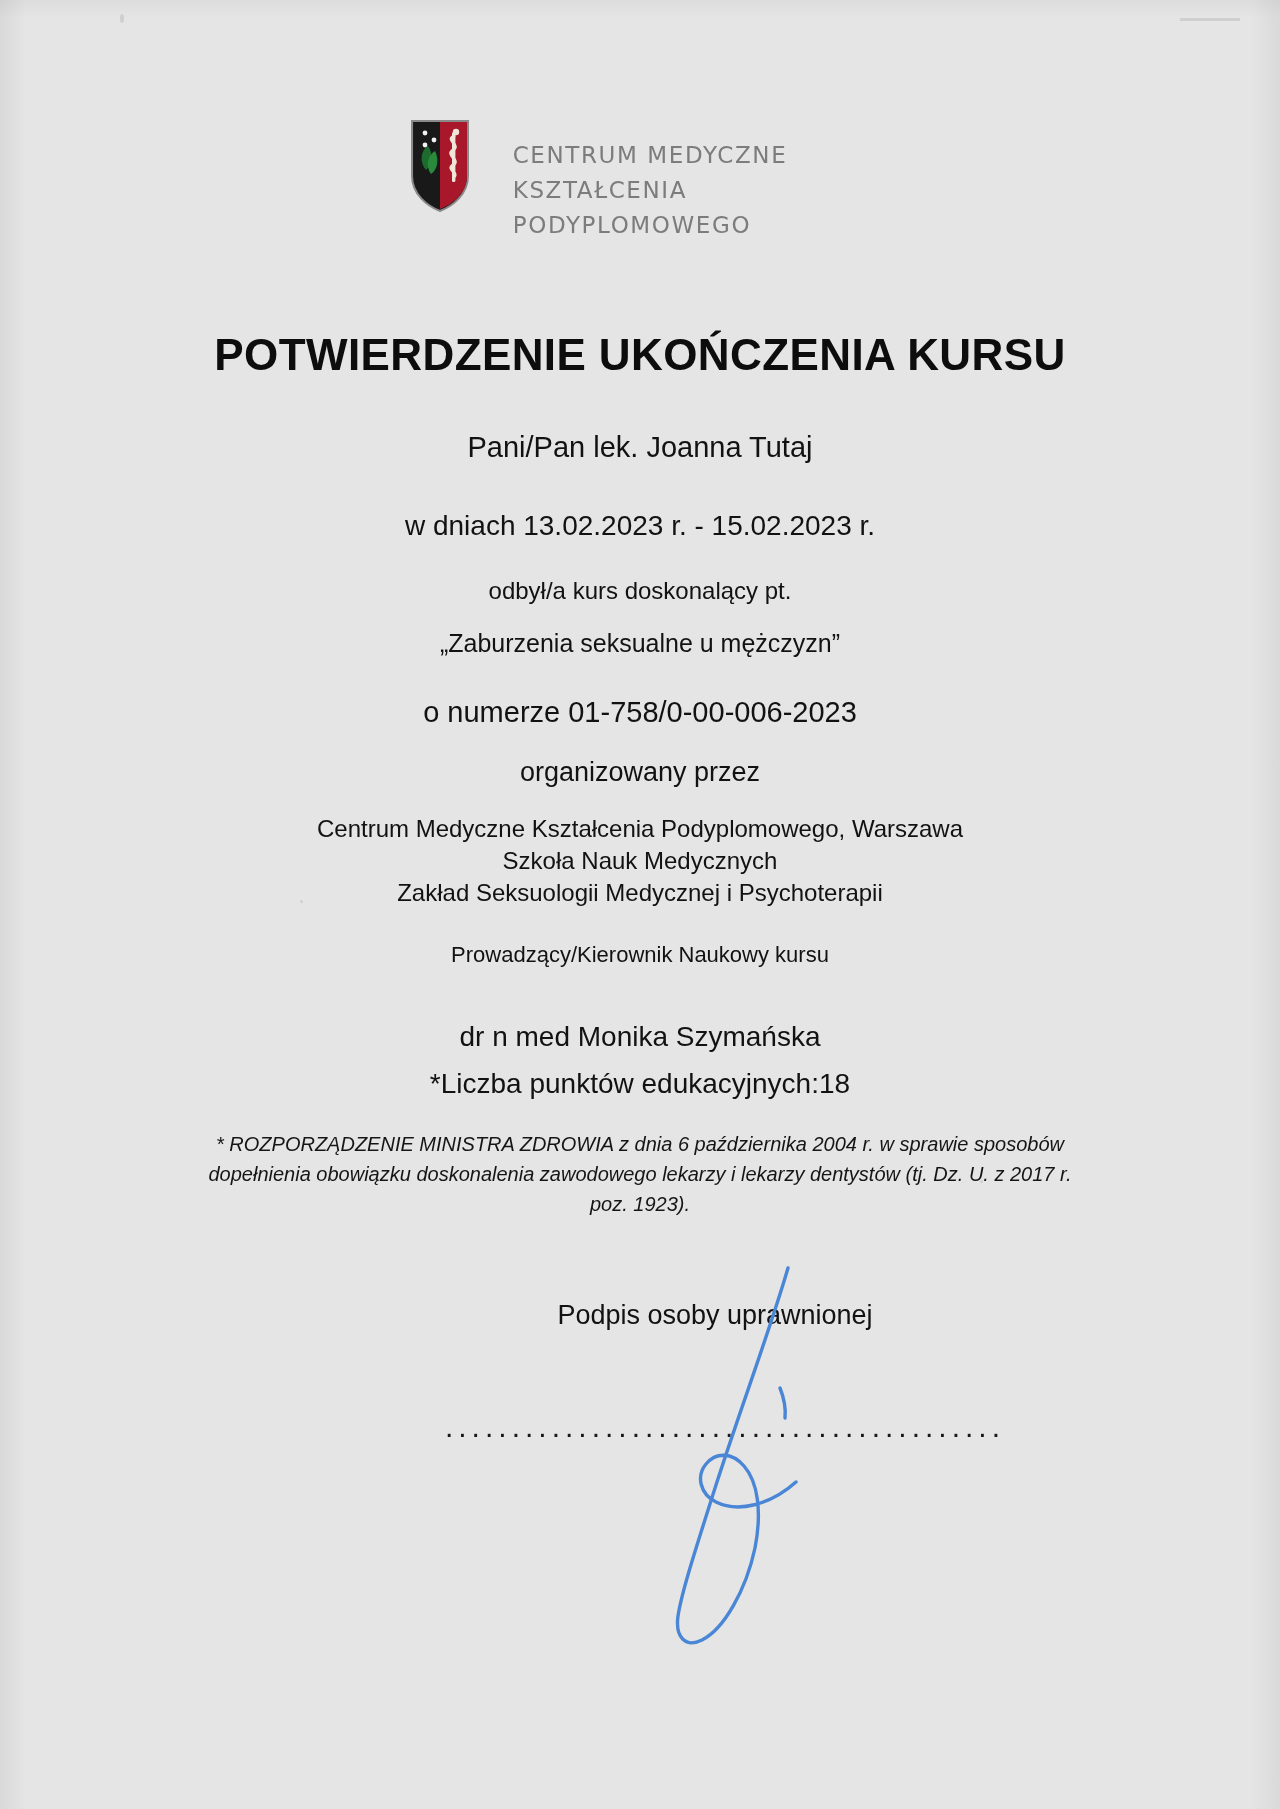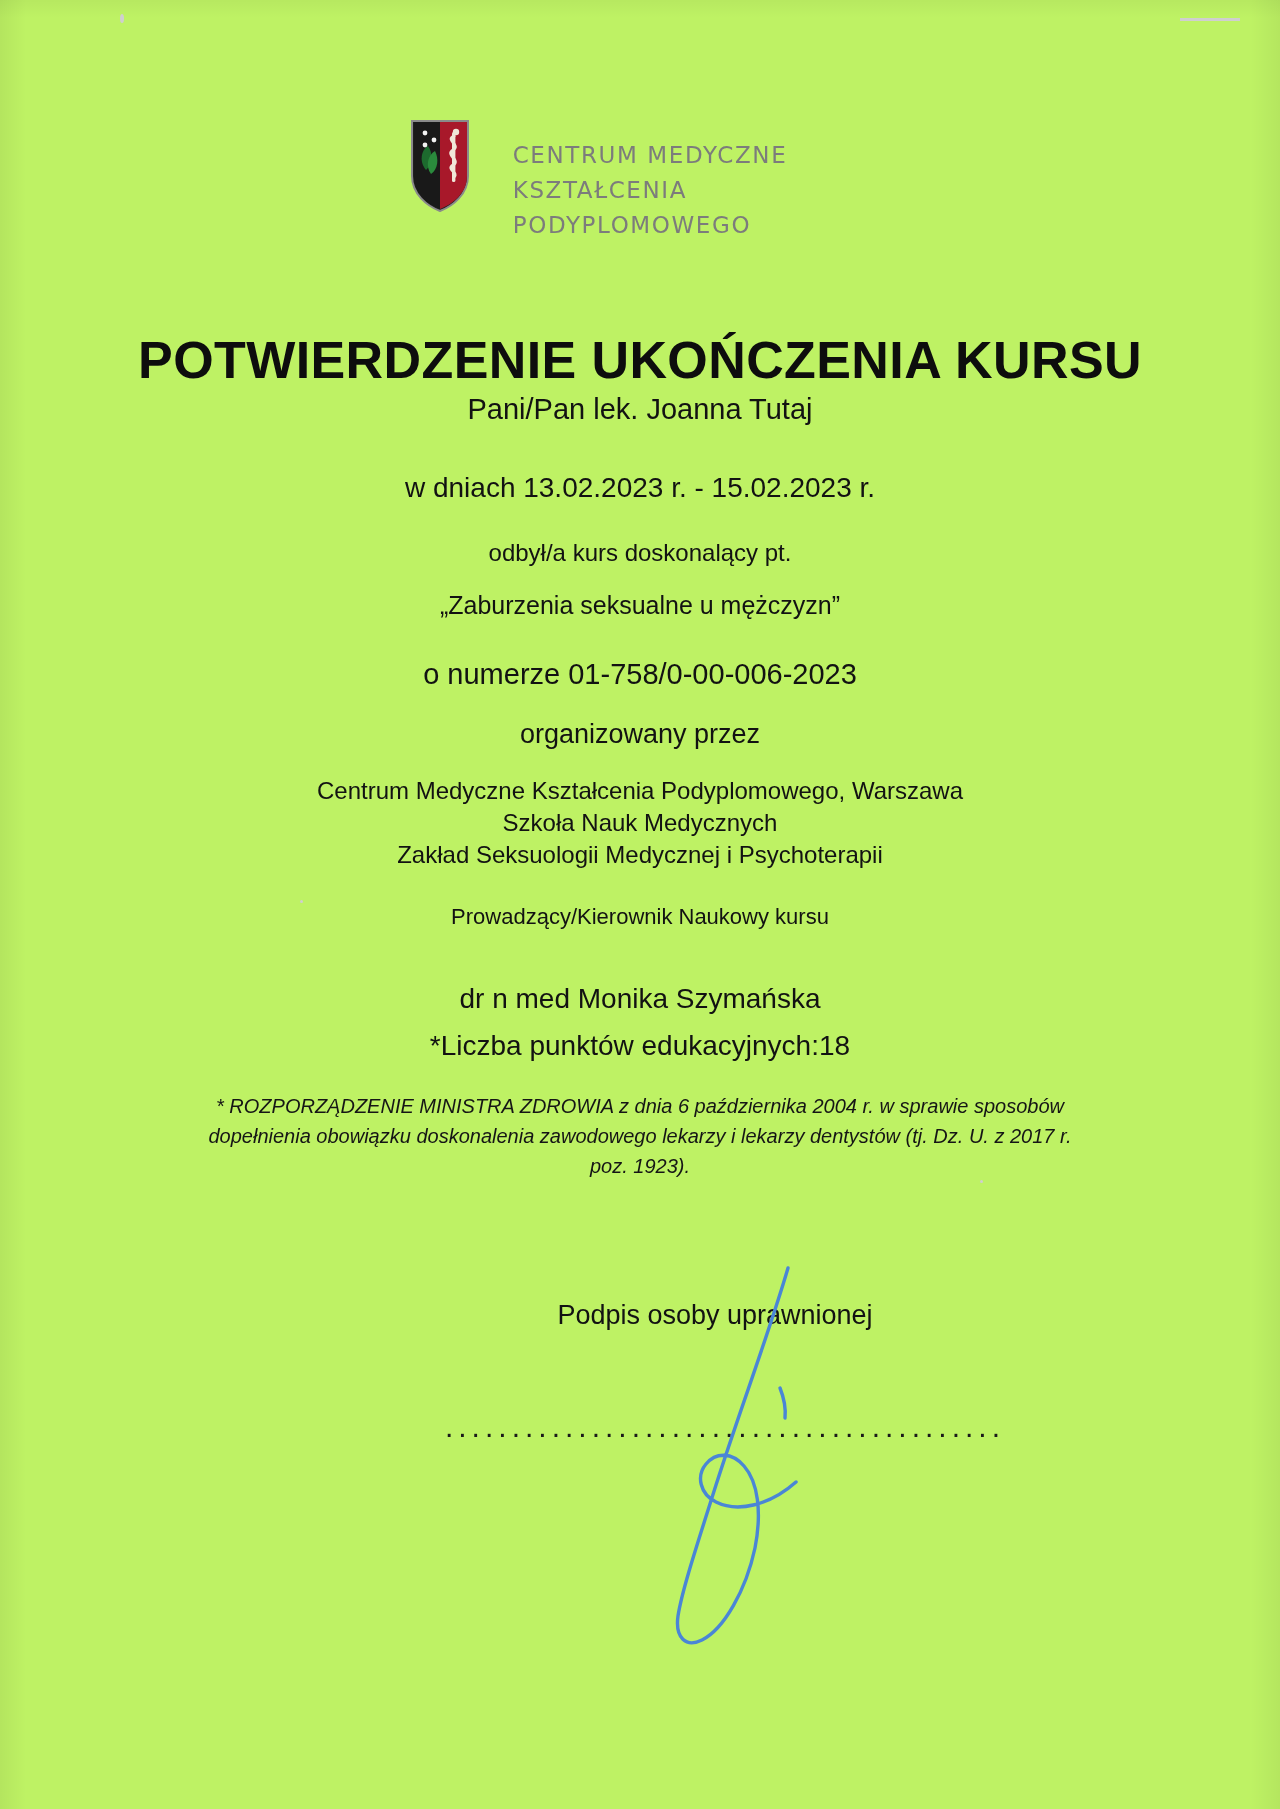--- a/index.html
+++ b/index.html
@@ -12,21 +12,21 @@
     height: 1809px;
     font-family: "Liberation Sans", sans-serif;
     color: #111111;
     position: relative;
     overflow: hidden;
   }
 
   .page {
     position: absolute;
     inset: 0;
-    background: #bef264;
+    background: #e5e5e5;
   }
 
   
   .scan-edge-left {
     position: absolute;
     left: 0; top: 0; bottom: 0; width: 26px;
     background: linear-gradient(to right, rgba(0,0,0,0.055), rgba(0,0,0,0));
     pointer-events: none;
   }
   .scan-edge-right {
@@ -82,24 +82,25 @@
   }
 
   
   .doc {
     position: absolute;
     left: 0; right: 0;
     top: 330px;
     text-align: center;
   }
   .title {
-    font-size: 52px;
+    font-size: 44px;
     font-weight: bold;
     letter-spacing: 0.4px;
     color: #0d0d0d;
+    margin-bottom: 48px;
   }
   .line {
     color: #121212;
     line-height: 1.35;
   }
   .l-recipient { font-size: 29px; margin-bottom: 40px; }
   .l-dates { font-size: 28px; margin-bottom: 30px; }
   .l-course { font-size: 24px; margin-bottom: 20px; }
   .l-coursename { font-size: 25px; margin-bottom: 32px; }
   .l-number { font-size: 29px; margin-bottom: 22px; }

